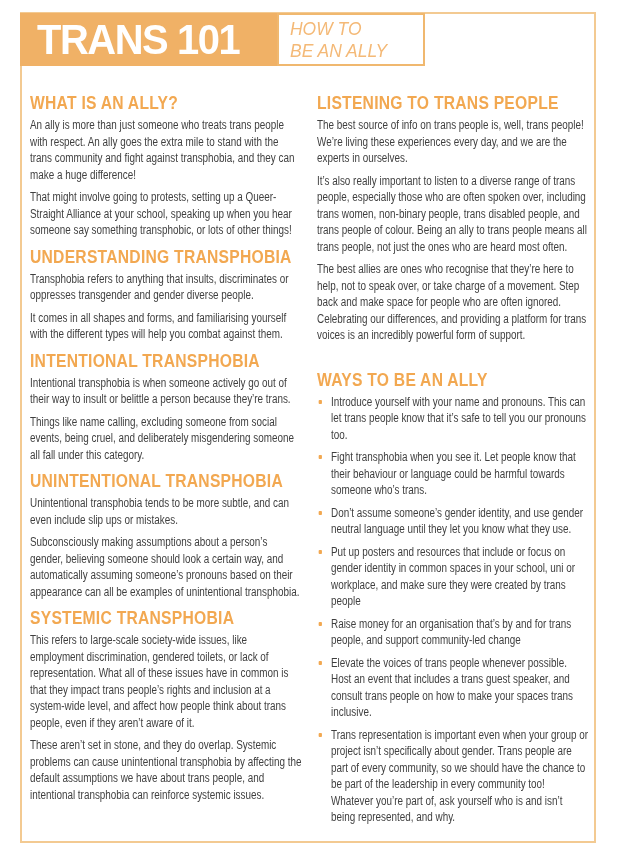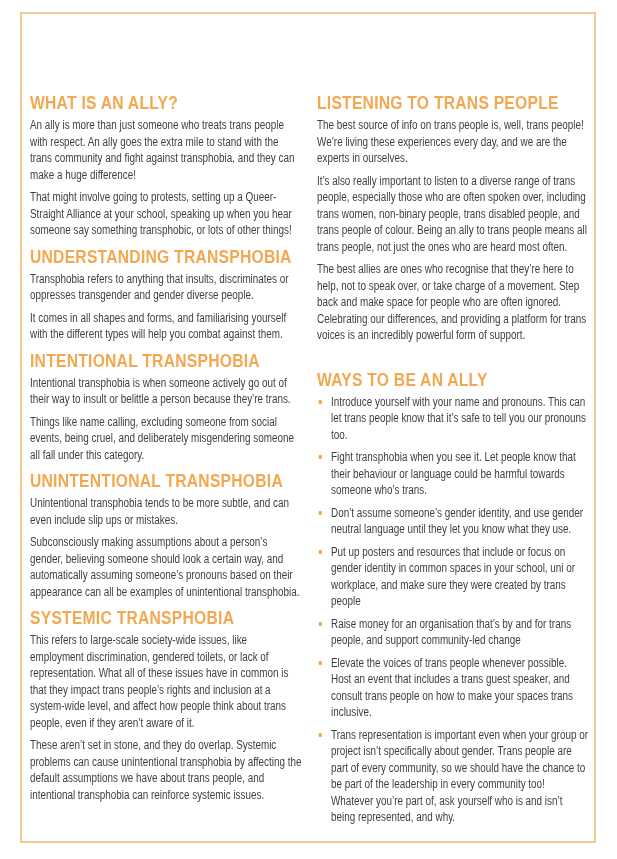--- a/index.html
+++ b/index.html
@@ -93,20 +93,27 @@
     background: #f2a851;
     border-radius: 1px;
   }
 </style>
 </head>
 <body>
 
 <div class="frame"></div>
 
 <header class="masthead">
+  <div class="title-block">
+    <h1>TRANS 101</h1>
+  </div>
+  <div class="subtitle-box">
+    <div class="subtitle-line">HOW TO</div>
+    <div class="subtitle-line">BE AN ALLY</div>
+  </div>
 </header>
 
 <div class="col col-left">
   <section>
     <h2>WHAT IS AN ALLY?</h2>
     <p>An ally is more than just someone who treats trans people with respect. An ally goes the extra mile to stand with the trans community and fight against transphobia, and they can make a huge difference!</p>
     <p>That might involve going to protests, setting up a Queer-Straight Alliance at your school, speaking up when you hear someone say something transphobic, or lots of other things!</p>
   </section>
   <section>
     <h2>UNDERSTANDING TRANSPHOBIA</h2>

